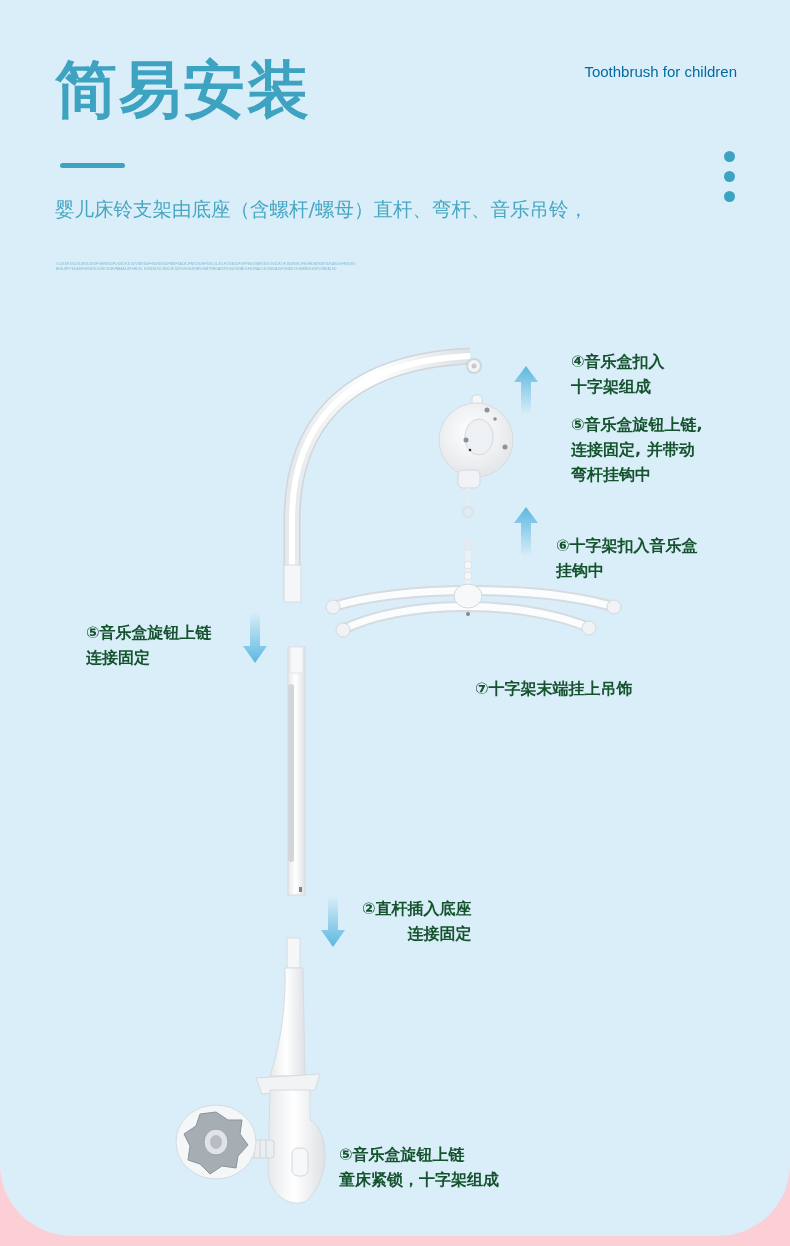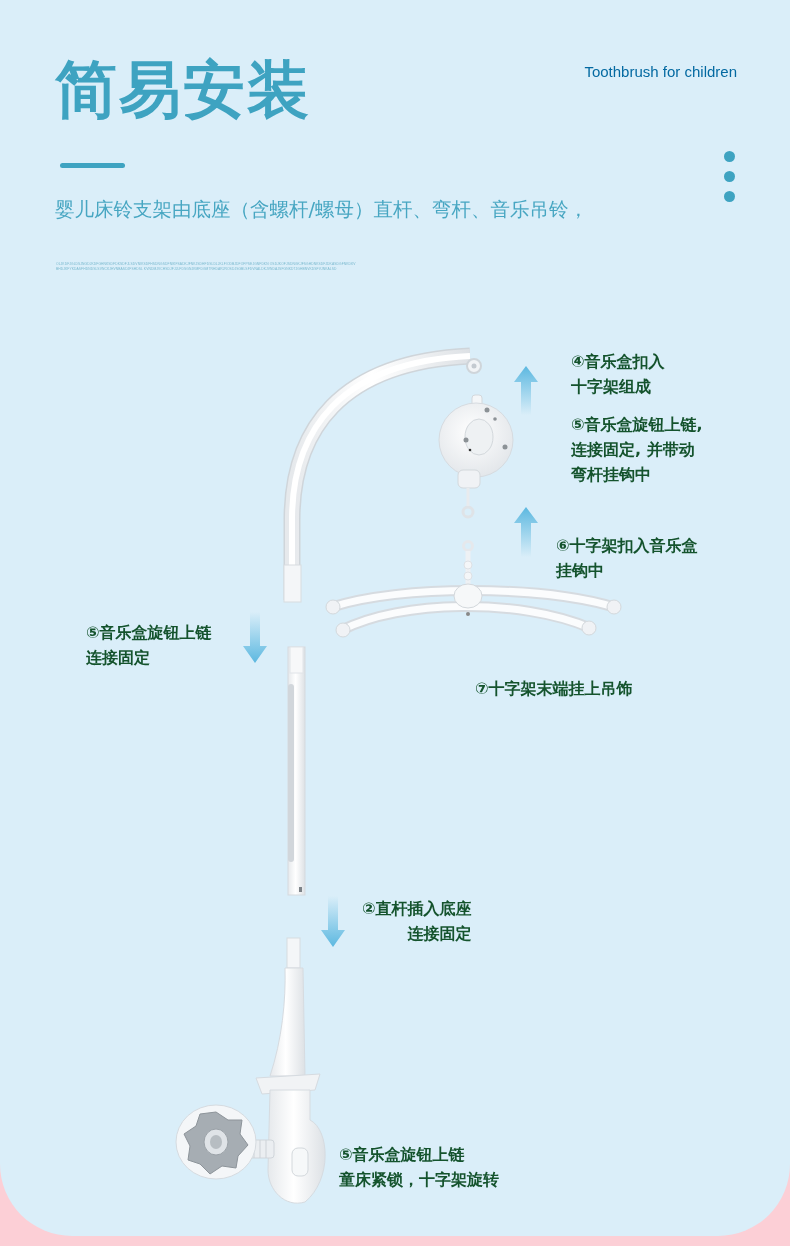--- a/index.html
+++ b/index.html
@@ -186,14 +186,14 @@
 </div>
 <div class="step" style="left:475px; top:676px;">
   <div>⑦十字架末端挂上吊饰</div>
 </div>
 <div class="step" style="left:362px; top:896px;text-align:right;">
   <div>②直杆插入底座</div>
   <div>连接固定</div>
 </div>
 <div class="step" style="left:339px; top:1142px;">
   <div>⑤音乐盒旋钮上链</div>
-  <div>童床紧锁，十字架旋转</div>
+  <div>童床紧锁，十字架组成</div>
 </div>
 
 </body></html>

